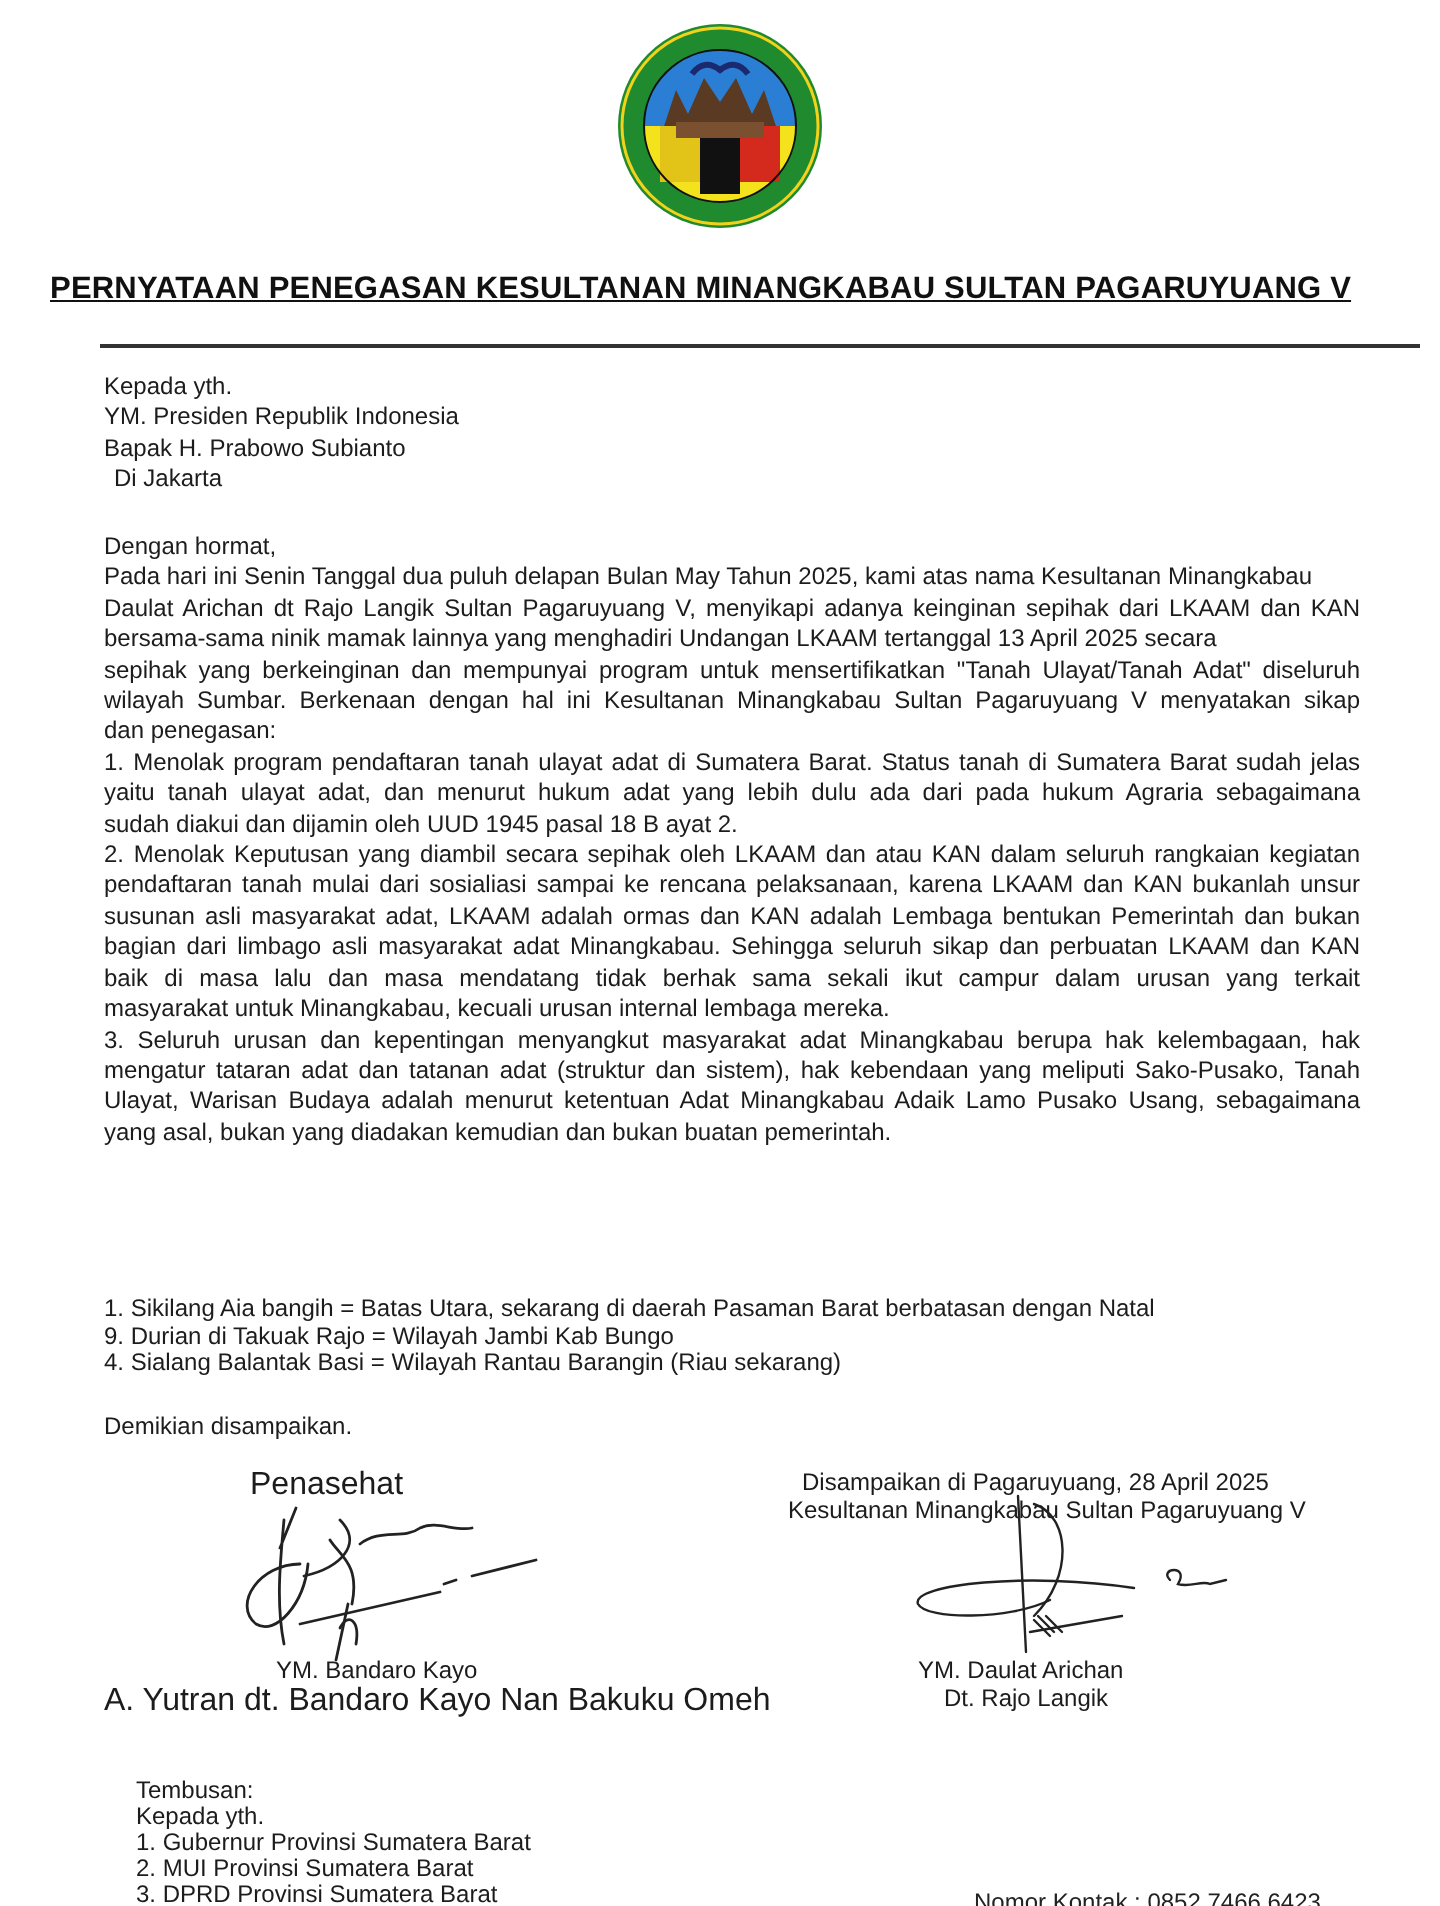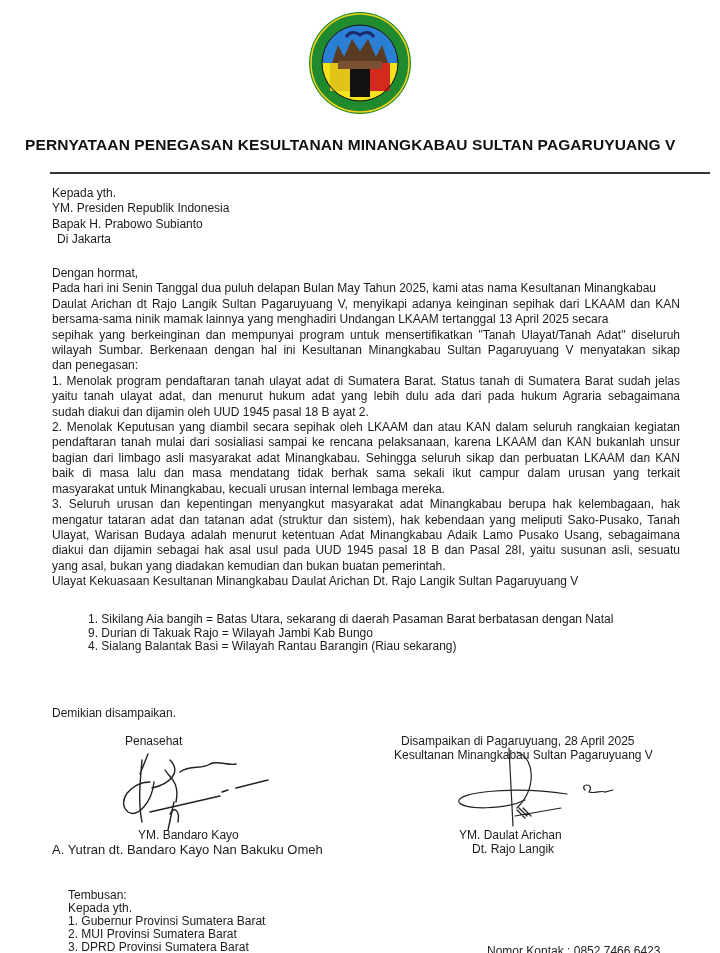--- a/index.html
+++ b/index.html
@@ -1,31 +1,31 @@
 <!DOCTYPE html>
 <html><head>
 <meta charset="utf-8">
 <style>
   html, body { margin: 0; padding: 0; background: #ffffff; }
   body { width: 720px; height: 953px; overflow: hidden; position: relative;
          font-family: "Liberation Sans", "DejaVu Sans", sans-serif; color: #1c1c1c; }
   .logo { position: absolute; left: 308px; top: 11px; width: 104px; height: 104px; }
   .title { position: absolute; left: 25px; top: 136px; width: 680px; font-size: 15.5px; font-weight: bold;
-           letter-spacing: 0.1px; color: #111; white-space: nowrap; }
+           letter-spacing: 0.1px; color: #111; white-space: nowrap; text-decoration: underline; }
   .rule { position: absolute; left: 50px; top: 172px; width: 660px; height: 2px; background: #333; }
   .block { position: absolute; left: 52px; width: 628px; font-size: 12px; line-height: 15.4px; }
   .line { white-space: nowrap; }
   .just { text-align: justify; text-align-last: justify; white-space: nowrap; }
   .addr { top: 186px; }
   .body { top: 266px; }
-  .regions { top: 613px; margin-left: 36px; }
+  .regions { top: 648px; }
   .closing { top: 706px; }
-  .sig-left-title { position: absolute; left: 125px; top: 734px; font-size: 12px; }
+  .sig-left-title { position: absolute; left: 125px; top: 734px; font-size: 16px; }
   .sig-left-name1 { position: absolute; left: 138px; top: 828px; font-size: 12px; }
-  .sig-left-name2 { position: absolute; left: 52px; top: 842px; font-size: 13px; }
+  .sig-left-name2 { position: absolute; left: 52px; top: 842px; font-size: 16px; }
   .sig-right-place { position: absolute; left: 401px; top: 734px; font-size: 12px; }
   .sig-right-org { position: absolute; left: 394px; top: 748px; font-size: 12px; }
   .sig-right-name1 { position: absolute; left: 459px; top: 828px; font-size: 12px; }
   .sig-right-name2 { position: absolute; left: 472px; top: 842px; font-size: 12px; }
   .cc { position: absolute; left: 68px; top: 868px; font-size: 12px; line-height: 13px; margin-top: 21px; }
   .contact { position: absolute; left: 487px; top: 944px; font-size: 12px; color: #222; white-space: nowrap; }
   svg.sig { position: absolute; overflow: visible; }
 </style>
 </head>
 <body>
@@ -62,31 +62,30 @@
   <div class="just">sepihak yang berkeinginan dan mempunyai program untuk mensertifikatkan "Tanah Ulayat/Tanah Adat" diseluruh</div>
   <div class="just">wilayah Sumbar. Berkenaan dengan hal ini Kesultanan Minangkabau Sultan Pagaruyuang V menyatakan sikap</div>
   <div class="line">dan penegasan:</div>
 
   <div class="just">1. Menolak program pendaftaran tanah ulayat adat di Sumatera Barat. Status tanah di Sumatera Barat sudah jelas</div>
   <div class="just">yaitu tanah ulayat adat, dan menurut hukum adat yang lebih dulu ada dari pada hukum Agraria sebagaimana</div>
   <div class="line">sudah diakui dan dijamin oleh UUD 1945 pasal 18 B ayat 2.</div>
 
   <div class="just">2. Menolak Keputusan yang diambil secara sepihak oleh LKAAM dan atau KAN dalam seluruh rangkaian kegiatan</div>
   <div class="just">pendaftaran tanah mulai dari sosialiasi sampai ke rencana pelaksanaan, karena LKAAM dan KAN bukanlah unsur</div>
+  <div class="just">susunan asli masyarakat adat, LKAAM adalah ormas dan KAN adalah Lembaga bentukan Pemerintah dan bukan</div>
   <div class="just">bagian dari limbago asli masyarakat adat Minangkabau. Sehingga seluruh sikap dan perbuatan LKAAM dan KAN</div>
   <div class="just">baik di masa lalu dan masa mendatang tidak berhak sama sekali ikut campur dalam urusan yang terkait</div>
   <div class="line">masyarakat untuk Minangkabau, kecuali urusan internal lembaga mereka.</div>
 
   <div class="just">3. Seluruh urusan dan kepentingan menyangkut masyarakat adat Minangkabau berupa hak kelembagaan, hak</div>
   <div class="just">mengatur tataran adat dan tatanan adat (struktur dan sistem), hak kebendaan yang meliputi Sako-Pusako, Tanah</div>
   <div class="just">Ulayat, Warisan Budaya adalah menurut ketentuan Adat Minangkabau Adaik Lamo Pusako Usang, sebagaimana</div>
-  <div class="just">diakui dan dijamin sebagai hak asal usul pada UUD 1945 pasal 18 B dan Pasal 28I, yaitu susunan asli, sesuatu</div>
   <div class="line">yang asal, bukan yang diadakan kemudian dan bukan buatan pemerintah.</div>
 
-  <div class="line">Ulayat Kekuasaan Kesultanan Minangkabau Daulat Arichan Dt. Rajo Langik Sultan Pagaruyuang V</div>
 </div>
 
 <div class="block regions" style="line-height:13.5px;">
   <div class="line">1. Sikilang Aia bangih = Batas Utara, sekarang di daerah Pasaman Barat berbatasan dengan Natal</div>
   <div class="line">9. Durian di Takuak Rajo = Wilayah Jambi Kab Bungo</div>
   <div class="line">4. Sialang Balantak Basi = Wilayah Rantau Barangin (Riau sekarang)</div>
 </div>
 
 <div class="block closing">Demikian disampaikan.</div>
 

